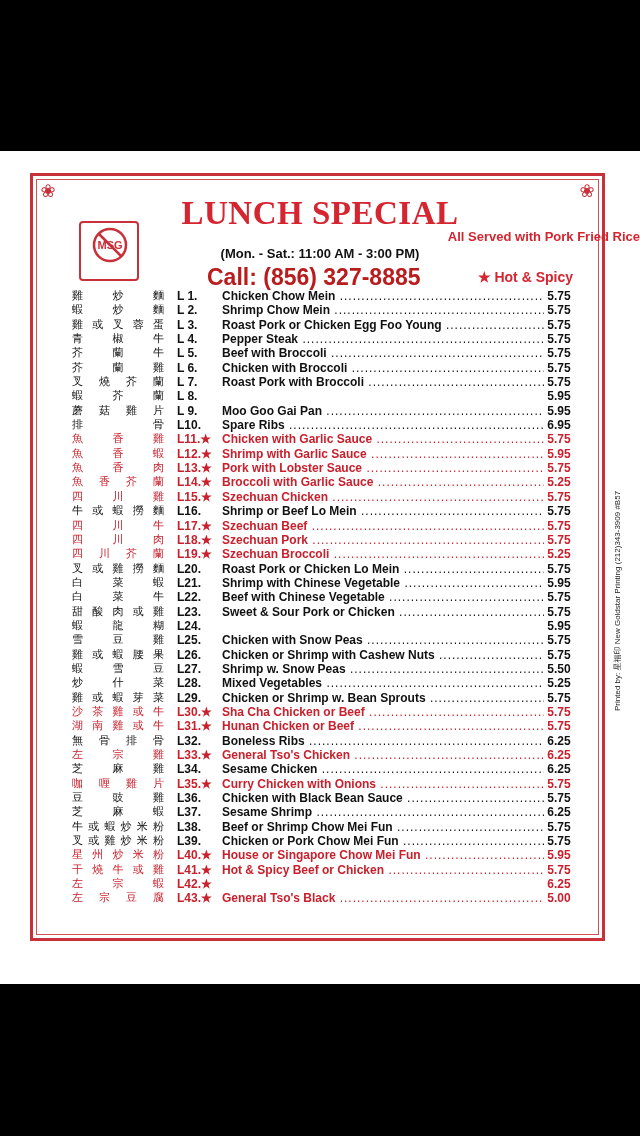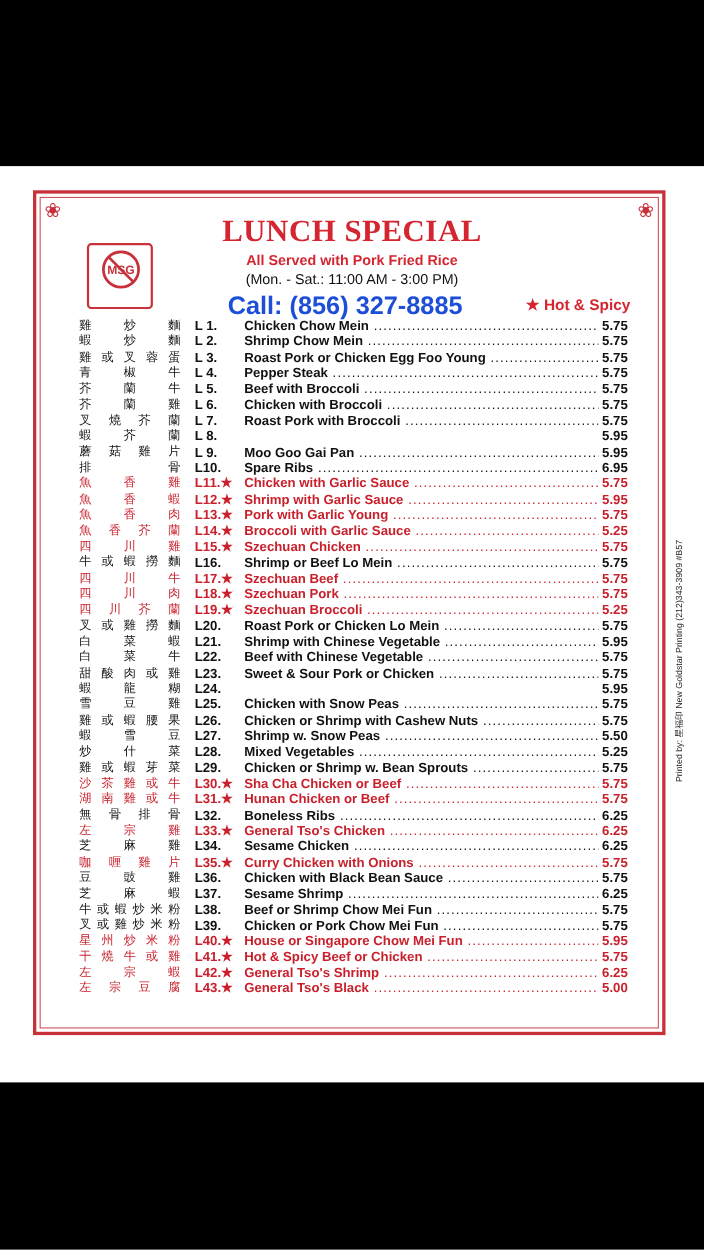--- a/index.html
+++ b/index.html
@@ -6,24 +6,24 @@
   body { width:640px; height:1136px; background:#000; position:relative; overflow:hidden;
          font-family:"Liberation Sans", sans-serif; }
   .paper { position:absolute; left:0; top:151px; width:640px; height:833px; background:#fff; }
   .frame { position:absolute; left:30px; top:22px; width:575px; height:768px;
            border:3px solid #c8303a; box-sizing:border-box; }
   .frame-inner { position:absolute; left:3px; top:3px; right:3px; bottom:3px;
            border:1px solid #d0505a; }
   .corner { position:absolute; width:22px; height:22px; color:#c8303a; font-size:18px; line-height:22px; text-align:center; }
   .corner.tl { left:4px; top:4px; } .corner.tr { right:4px; top:4px; }
   .title { position:absolute; left:0; width:640px; top:44px; text-align:center;
-           font-family:"Liberation Serif", serif; font-weight:bold; font-size:28px; color:#d42530; letter-spacing:0.5px; }
-  .subtitle { position:absolute; left:0; width:640px; top:78px; text-align:center; font-weight:bold; font-size:13px; color:#d42530; }
-  .hours { position:absolute; left:0; width:640px; top:95px; text-align:center; font-weight:normal; font-size:13px; color:#111; }
-  .call { position:absolute; left:207px; top:113px; font-weight:bold; font-size:23px; color:#1d4ed8; }
+           font-family:"Liberation Serif", serif; font-weight:bold; font-size:33px; color:#d42530; letter-spacing:0.5px; }
+  .subtitle { position:absolute; left:0; width:640px; top:78px; text-align:right; font-weight:bold; font-size:13px; color:#d42530; }
+  .hours { position:absolute; left:0; width:640px; top:95px; text-align:center; font-weight:bold; font-size:13px; color:#111; }
+  .call { position:absolute; left:207px; top:113px; font-weight:bold; font-size:23px; color:#b91c1c; }
   .hot { position:absolute; left:478px; top:118px; font-weight:bold; font-size:14px; color:#d42530; }
   .msg { position:absolute; left:79px; top:70px; width:60px; height:60px; border:2px solid #c8303a; border-radius:4px; box-sizing:border-box; }
   .msg svg { position:absolute; left:10px; top:3px; }
   .list { position:absolute; left:0; top:138px; width:640px; }
   .row { position:relative; height:14.35px; font-size:12px; font-weight:bold; line-height:14px; color:#111; white-space:nowrap; }
   .row.spicy { color:#c8202c; }
   .cn { position:absolute; left:72px; width:92px; font-family:"DejaVu Serif", serif; font-weight:normal; font-size:11px;
         display:flex; justify-content:space-between; }
   .code { position:absolute; left:177px; }
   .name { position:absolute; left:222px; width:322px; overflow:hidden; }
@@ -179,21 +179,21 @@
         <div class="name">Shrimp with Garlic Sauce</div>
         <div class="price">5.95</div>
       </div>
       <div class="row spicy">
         <div class="cn">
           <span>魚</span>
           <span>香</span>
           <span>肉</span>
         </div>
         <div class="code">L13.★</div>
-        <div class="name">Pork with Garlic Young</div>
+        <div class="name">Pork with Lobster Sauce</div>
         <div class="price">5.75</div>
       </div>
       <div class="row spicy">
         <div class="cn">
           <span>魚</span>
           <span>香</span>
           <span>芥</span>
           <span>蘭</span>
         </div>
         <div class="code">L14.★</div>
@@ -496,21 +496,20 @@
         <div class="name">Hot &amp; Spicy Beef or Chicken</div>
         <div class="price">5.75</div>
       </div>
       <div class="row spicy">
         <div class="cn">
           <span>左</span>
           <span>宗</span>
           <span>蝦</span>
         </div>
         <div class="code">L42.★</div>
-        <div class="name">General Tso's Shrimp</div>
         <div class="price">6.25</div>
       </div>
       <div class="row spicy">
         <div class="cn">
           <span>左</span>
           <span>宗</span>
           <span>豆</span>
           <span>腐</span>
         </div>
         <div class="code">L43.★</div>

